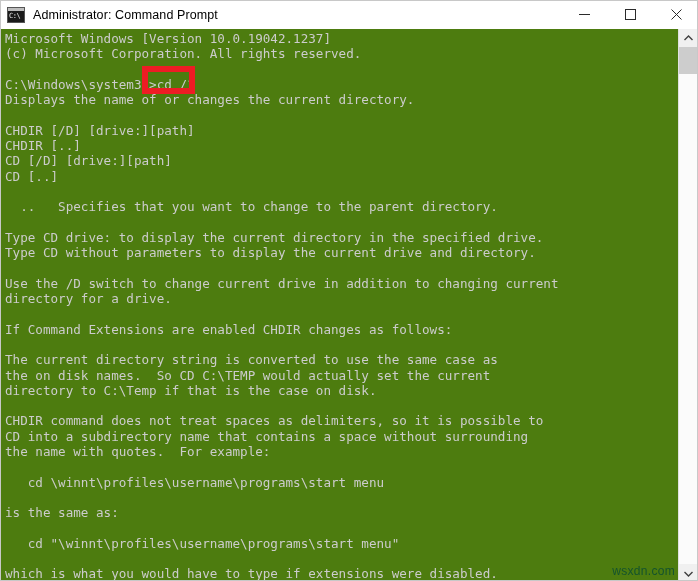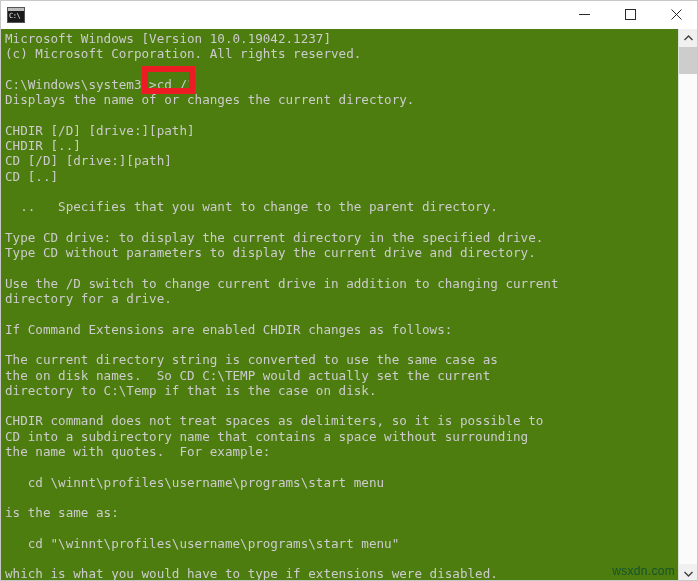--- a/index.html
+++ b/index.html
@@ -183,20 +183,21 @@
 <div id="window">
 
   <div id="titlebar">
 
     <div id="app-icon">
       <div class="cmd-ico-outer"></div>
       <div class="cmd-ico-bar"></div>
       <div class="cmd-ico-txt">C:\</div>
     </div>
 
+    <span id="title-text">Administrator: Command Prompt</span>
 
     <div id="window-controls">
       <div class="wc-btn">
         <svg width="11" height="11" viewBox="0 0 11 11">
           <rect x="0" y="5" width="11" height="1" fill="#2b2b2b"></rect>
         </svg>
       </div>
       <div class="wc-btn">
         <svg width="11" height="11" viewBox="0 0 11 11">
           <rect x="0.5" y="0.5" width="10" height="10" fill="none" stroke="#2b2b2b" stroke-width="1"></rect>

